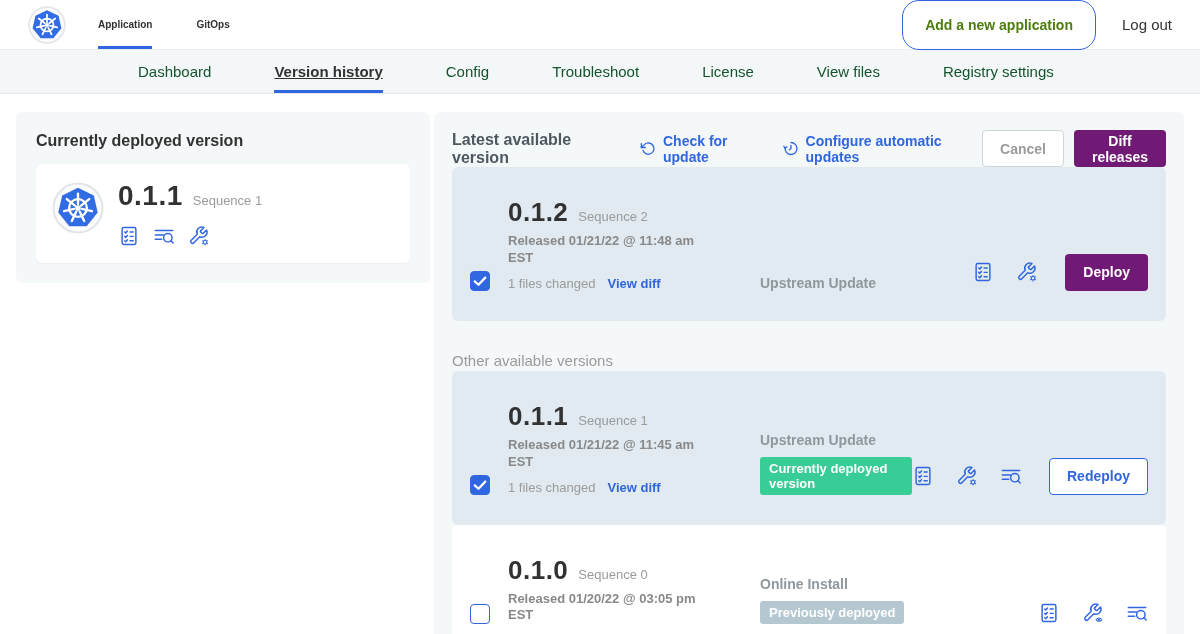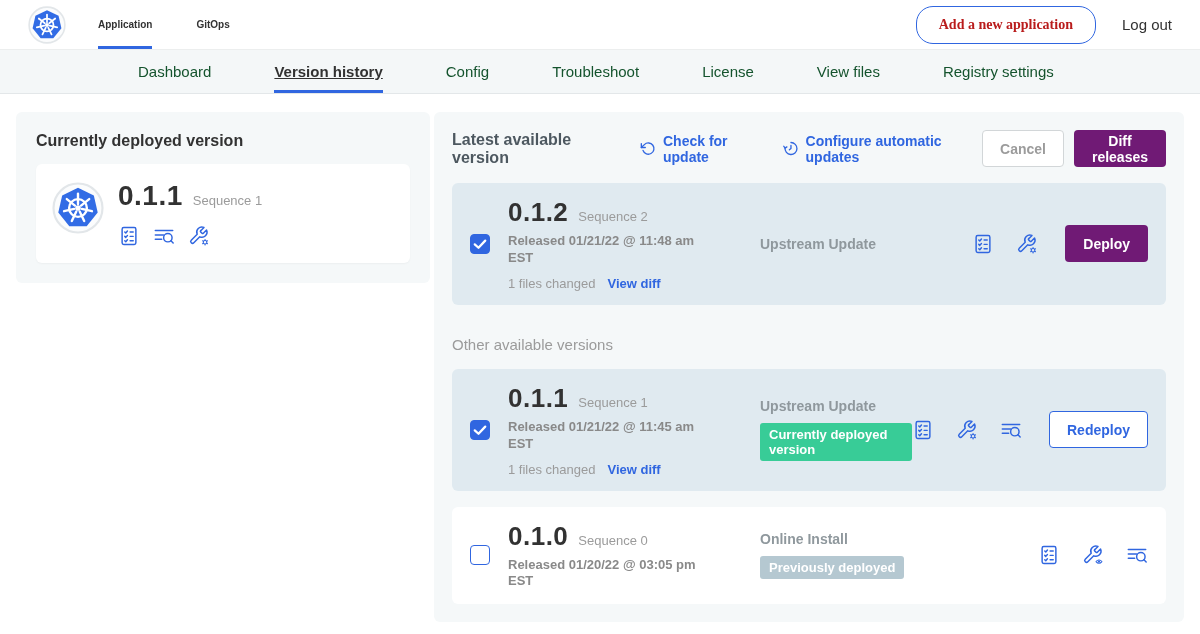--- a/index.html
+++ b/index.html
@@ -9,23 +9,23 @@
   
   .top-nav { height:50px; display:flex; align-items:stretch; background:#fff;
     border-bottom:1px solid #eceeee; padding:0 28px; }
   .brand { display:flex; align-items:center; margin-right:32px; }
   .brand .logo { width:38px; height:38px; display:block; }
   .top-tabs { display:flex; gap:44px; }
   .top-tab { display:flex; align-items:center; font-size:10px; font-weight:bold;
     color:#323232; border-bottom:3px solid transparent; padding-top:3px; cursor:pointer; }
   .top-tab.active { border-bottom-color:#3066e0; }
   .top-right { margin-left:auto; display:flex; align-items:center; gap:26px; }
-  .pill-btn { height:38px; padding:0 22px; border-radius:17px; background:#fff;
-    border:1.5px solid #3066e0; color:#b91c1c; font-weight:bold; font-size:14px; cursor:pointer;
-    font-family:Liberation Serif, serif; }
+  .pill-btn { height:50px; padding:0 22px; border-radius:17px; background:#fff;
+    border:1.5px solid #3066e0; color:#4d7c0f; font-weight:bold; font-size:14px; cursor:pointer;
+    font-family:Liberation Sans, sans-serif; }
   .logout { font-size:15px; color:#323232; cursor:pointer; }
 
   
   .sub-nav { height:44px; background:#f4f7f8; border-bottom:1px solid #e3e7e9;
     display:flex; align-items:stretch; gap:63px; padding-left:138px; }
   .sub-item { display:flex; align-items:center; font-size:15px; color:#14532d;
     border-bottom:3px solid transparent; padding-top:3px; cursor:pointer; white-space:nowrap; }
   .sub-item.active { color:#323232; font-weight:bold; border-bottom-color:#3066e0;text-decoration:underline; }
 
   
@@ -57,22 +57,22 @@
     font-size:14px; cursor:pointer; }
   .link .icon-btn { width:19px; height:19px; }
   .vh-actions { margin-left:auto; display:flex; gap:10px; }
   .btn { height:37px; padding:0 17px; border-radius:4px; font-size:14px; font-weight:bold;
     border:1px solid transparent; cursor:pointer; font-family:inherit; }
   .btn-cancel { background:#fff; color:#9b9b9b; border-color:#d2d6d8; }
   .btn-primary { background:#701a75; color:#fff; }
   .btn-outline { background:#fff; color:#3066e0; border-color:#3066e0; }
 
   
-  .vcard { margin-top:16px; background:#fff; border-radius:6px; padding:14px 18px;
-    display:flex; align-items:center; }
+  .vcard { background:#fff; border-radius:6px; padding:30px 18px;
+    display:flex; align-items:flex-end; }
   .vcard.selected { background:#e0eaf0; }
   .checkbox { width:20px; height:20px; border-radius:4px; border:1px solid #3066e0;
     background:#fff; flex:none; cursor:pointer; margin-right:18px; }
   .checkbox.checked { background:#3066e0; border-color:#3066e0; }
   .checkbox svg { width:100%; height:100%; display:block; }
   .vinfo { width:196px; flex:none; }
   .vinfo .ver-line .ver-big { font-size:26px; }
   .released { font-size:13px; font-weight:bold; color:#898989; line-height:1.3;
     margin-top:5px; max-width:188px; }
   .files-row { margin-top:9px; font-size:13px; color:#9b9b9b; display:flex; gap:12px; }

